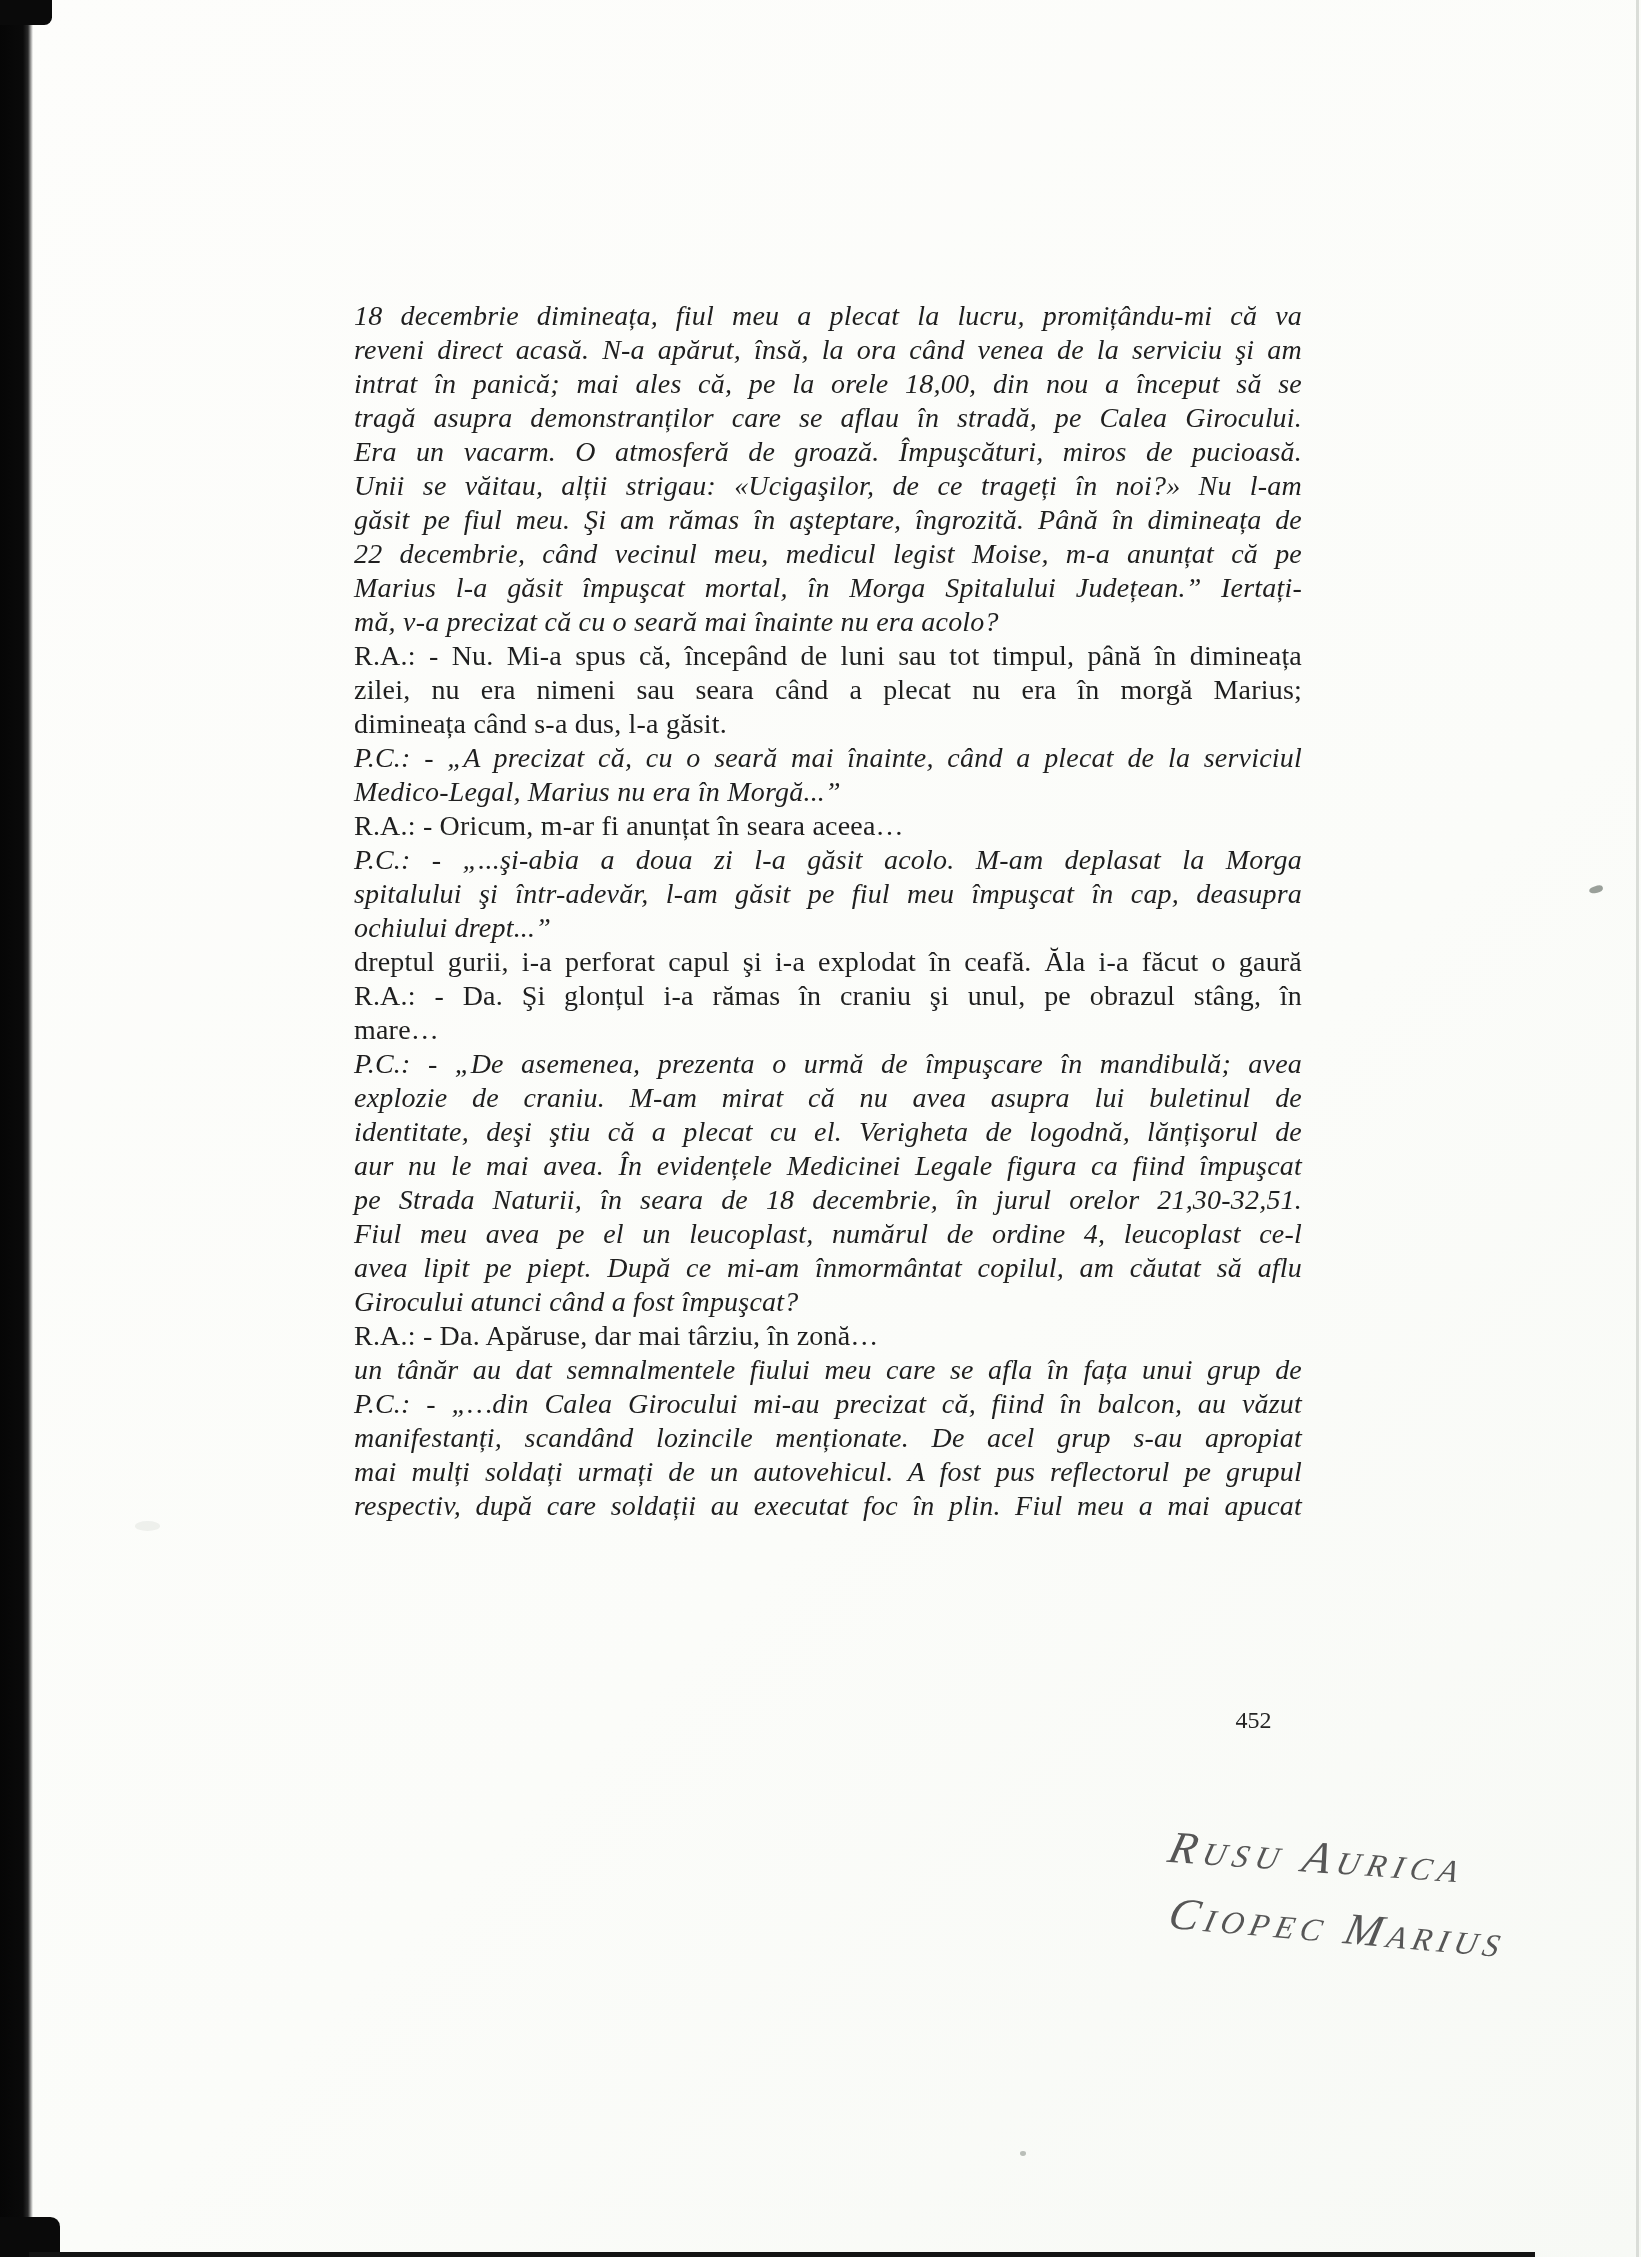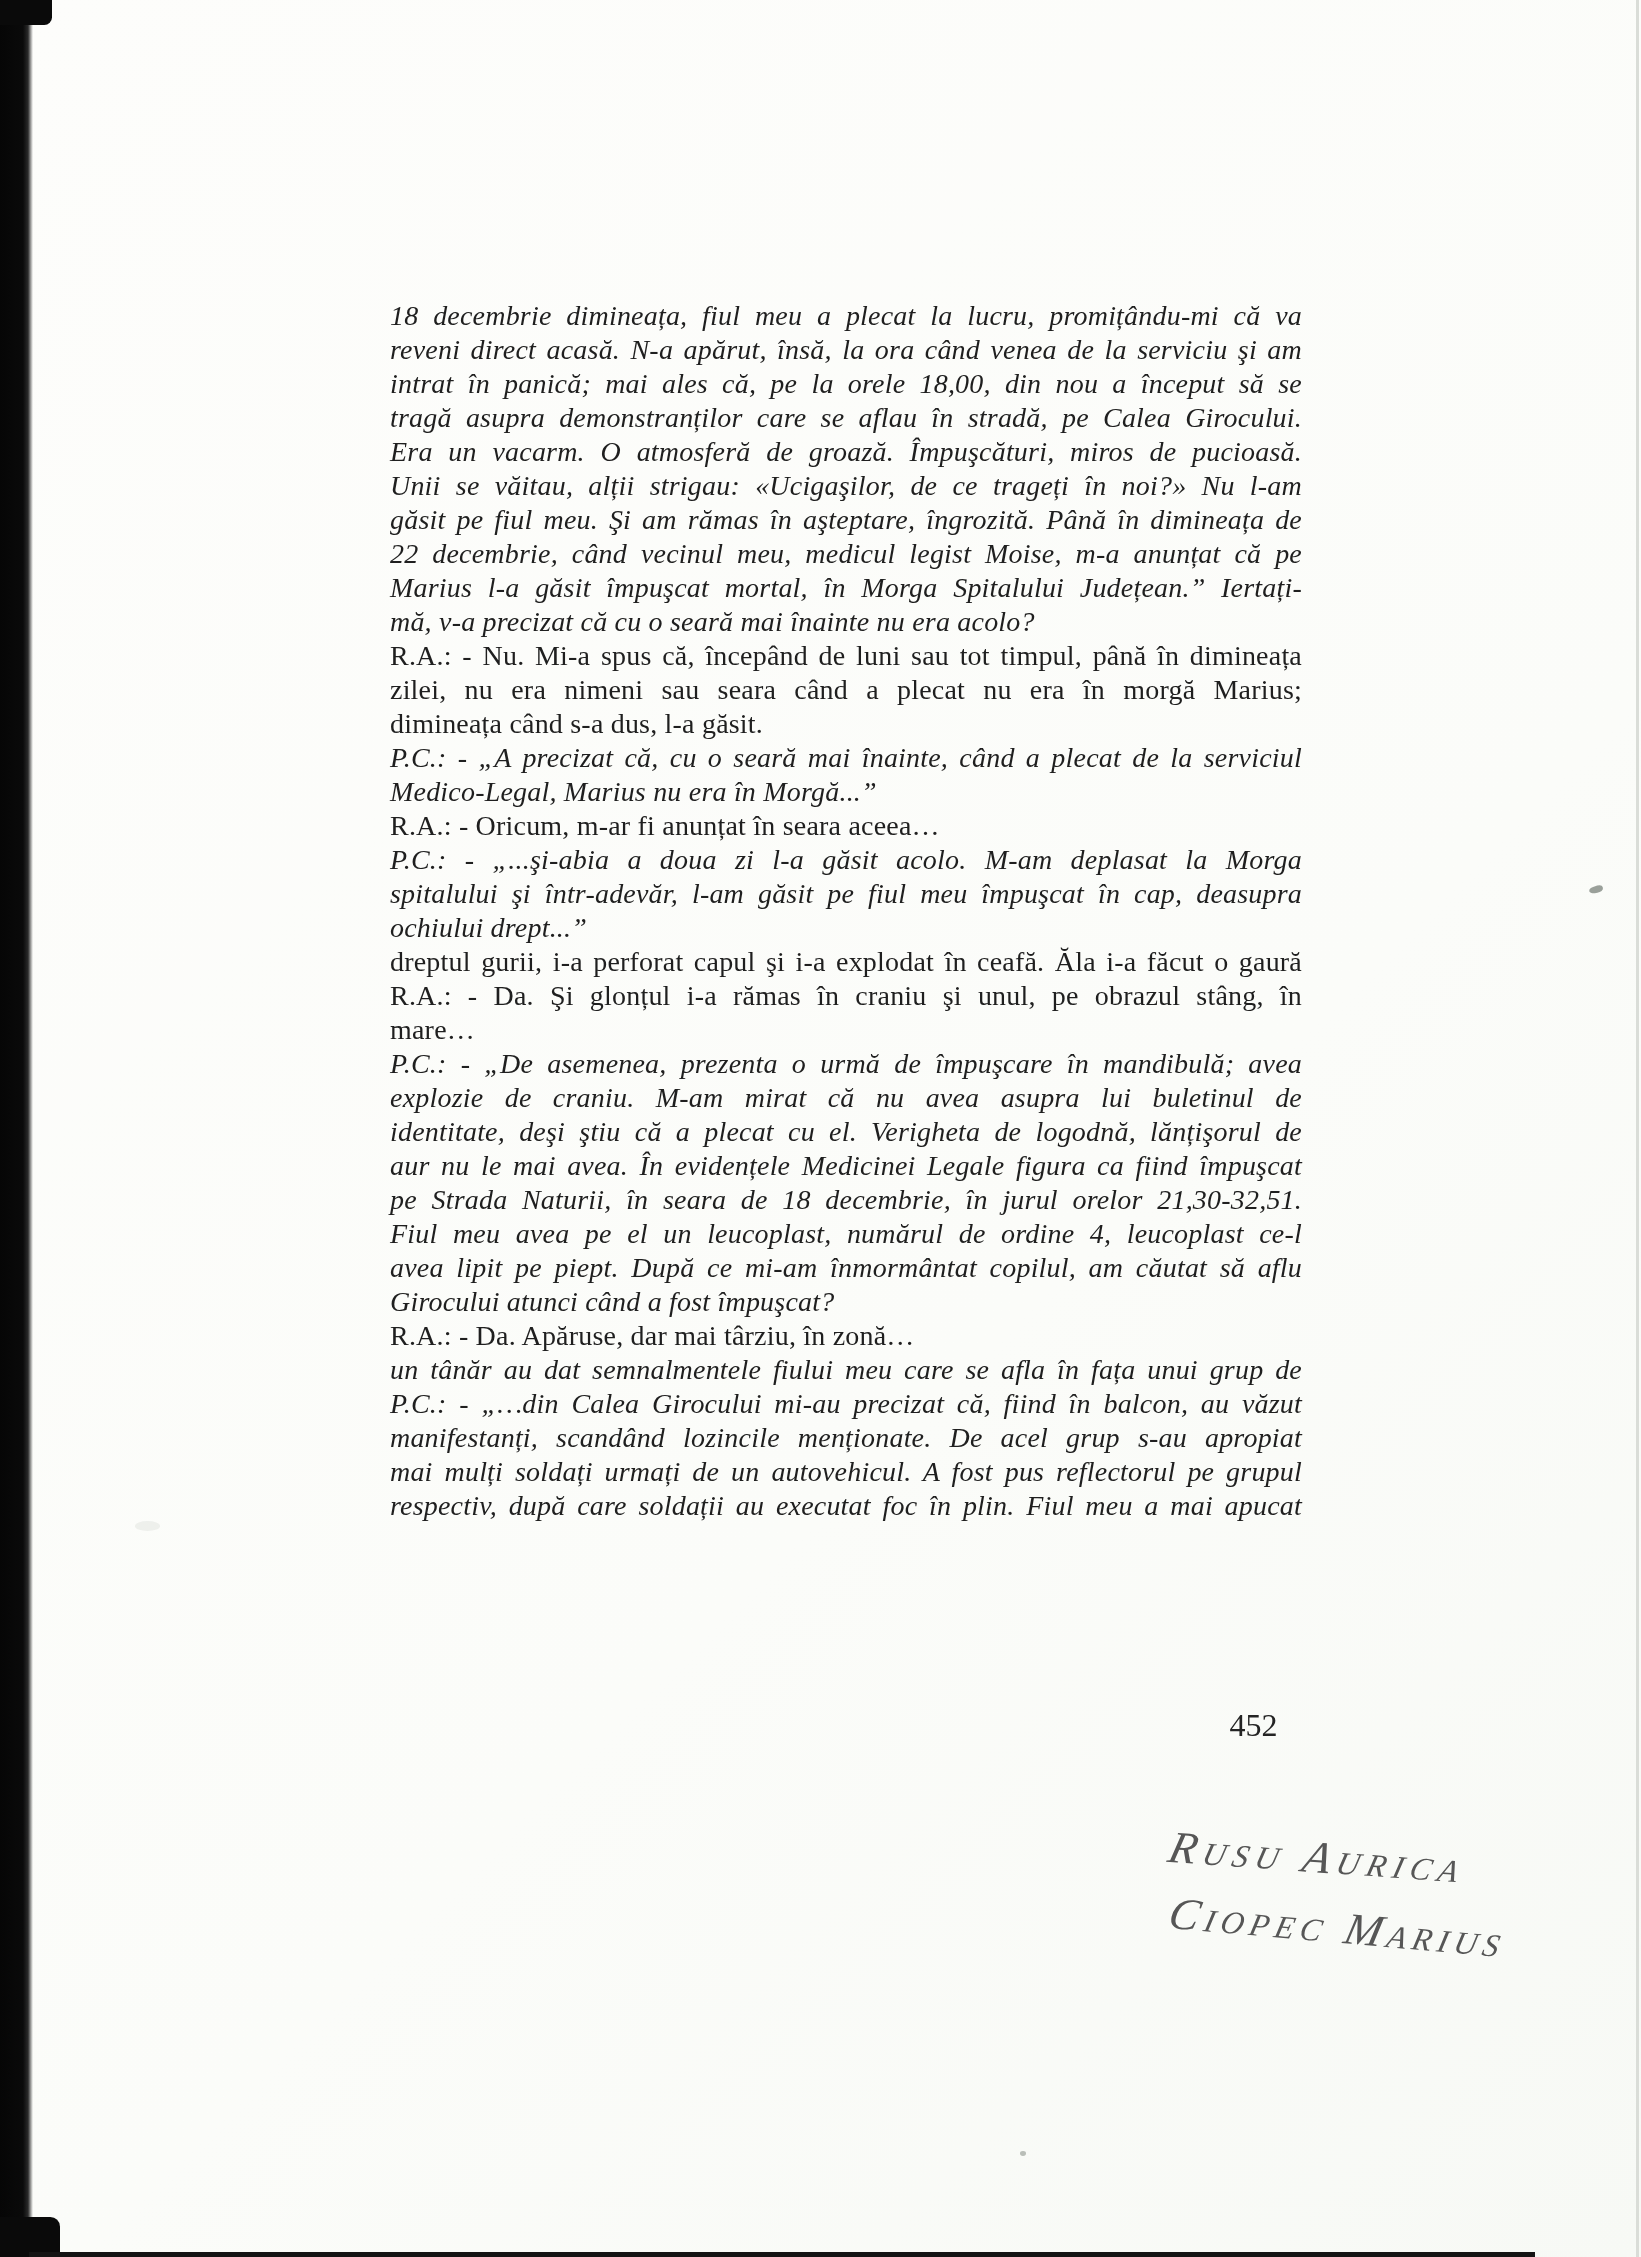--- a/index.html
+++ b/index.html
@@ -71,38 +71,37 @@
     top: 299px;
     width: 948px;
     color: #1f1f1f;
     font-size: 28px;
     line-height: 34px;
     letter-spacing: 0.2px;
   }
   .line {
     white-space: normal;
     text-align: left;
-    margin-left: 36px;
   }
   .line.just {
     text-align: justify;
     text-align-last: justify;
   }
   .line.it {
     font-style: italic;
   }
 
   
   .page-number {
     position: absolute;
     left: 1215px;
     top: 1707px;
     width: 77px;
     text-align: center;
-    font-size: 32px;
+    font-size: 24px;
     color: #242424;
   }
 
   
   .handwriting {
     position: absolute;
     left: 1170px;
     top: 1821px;
     width: 454px;
     color: #565656;

